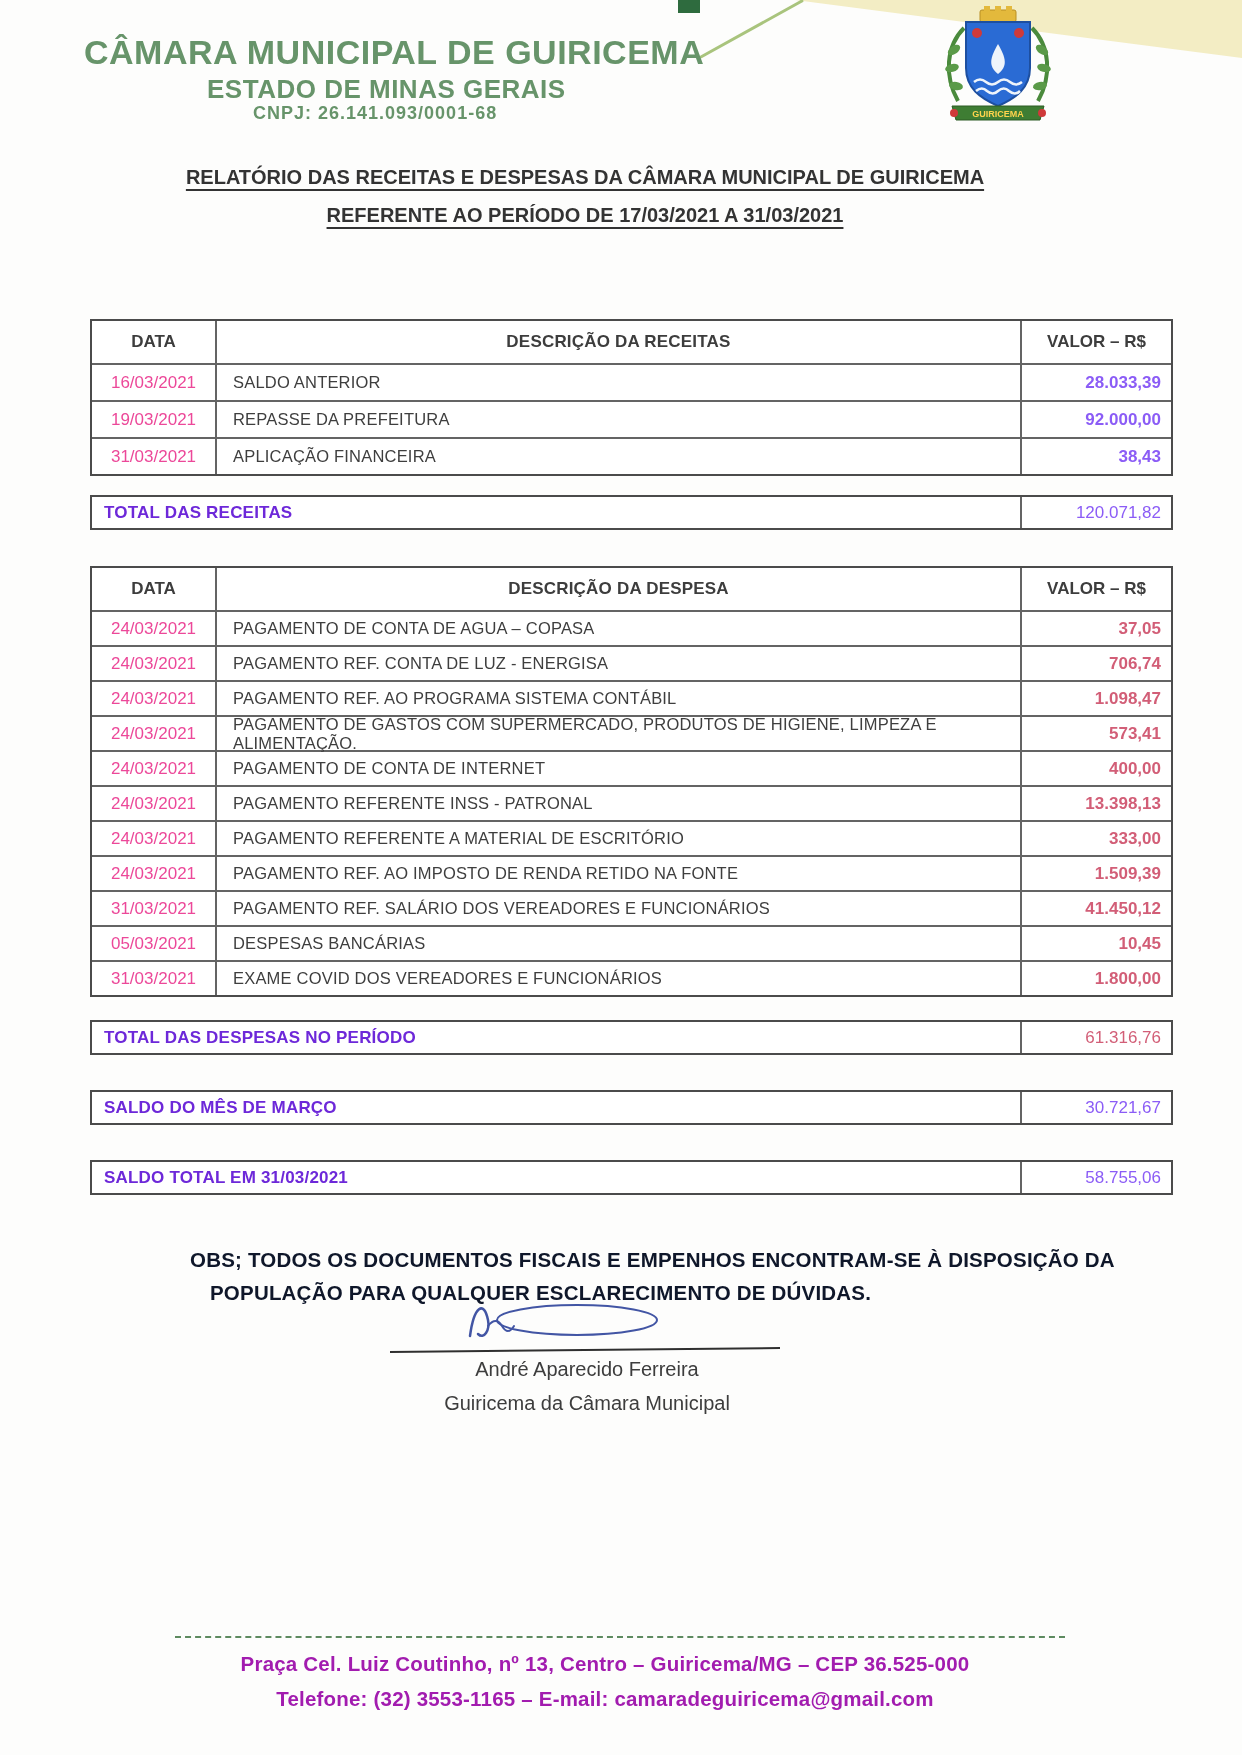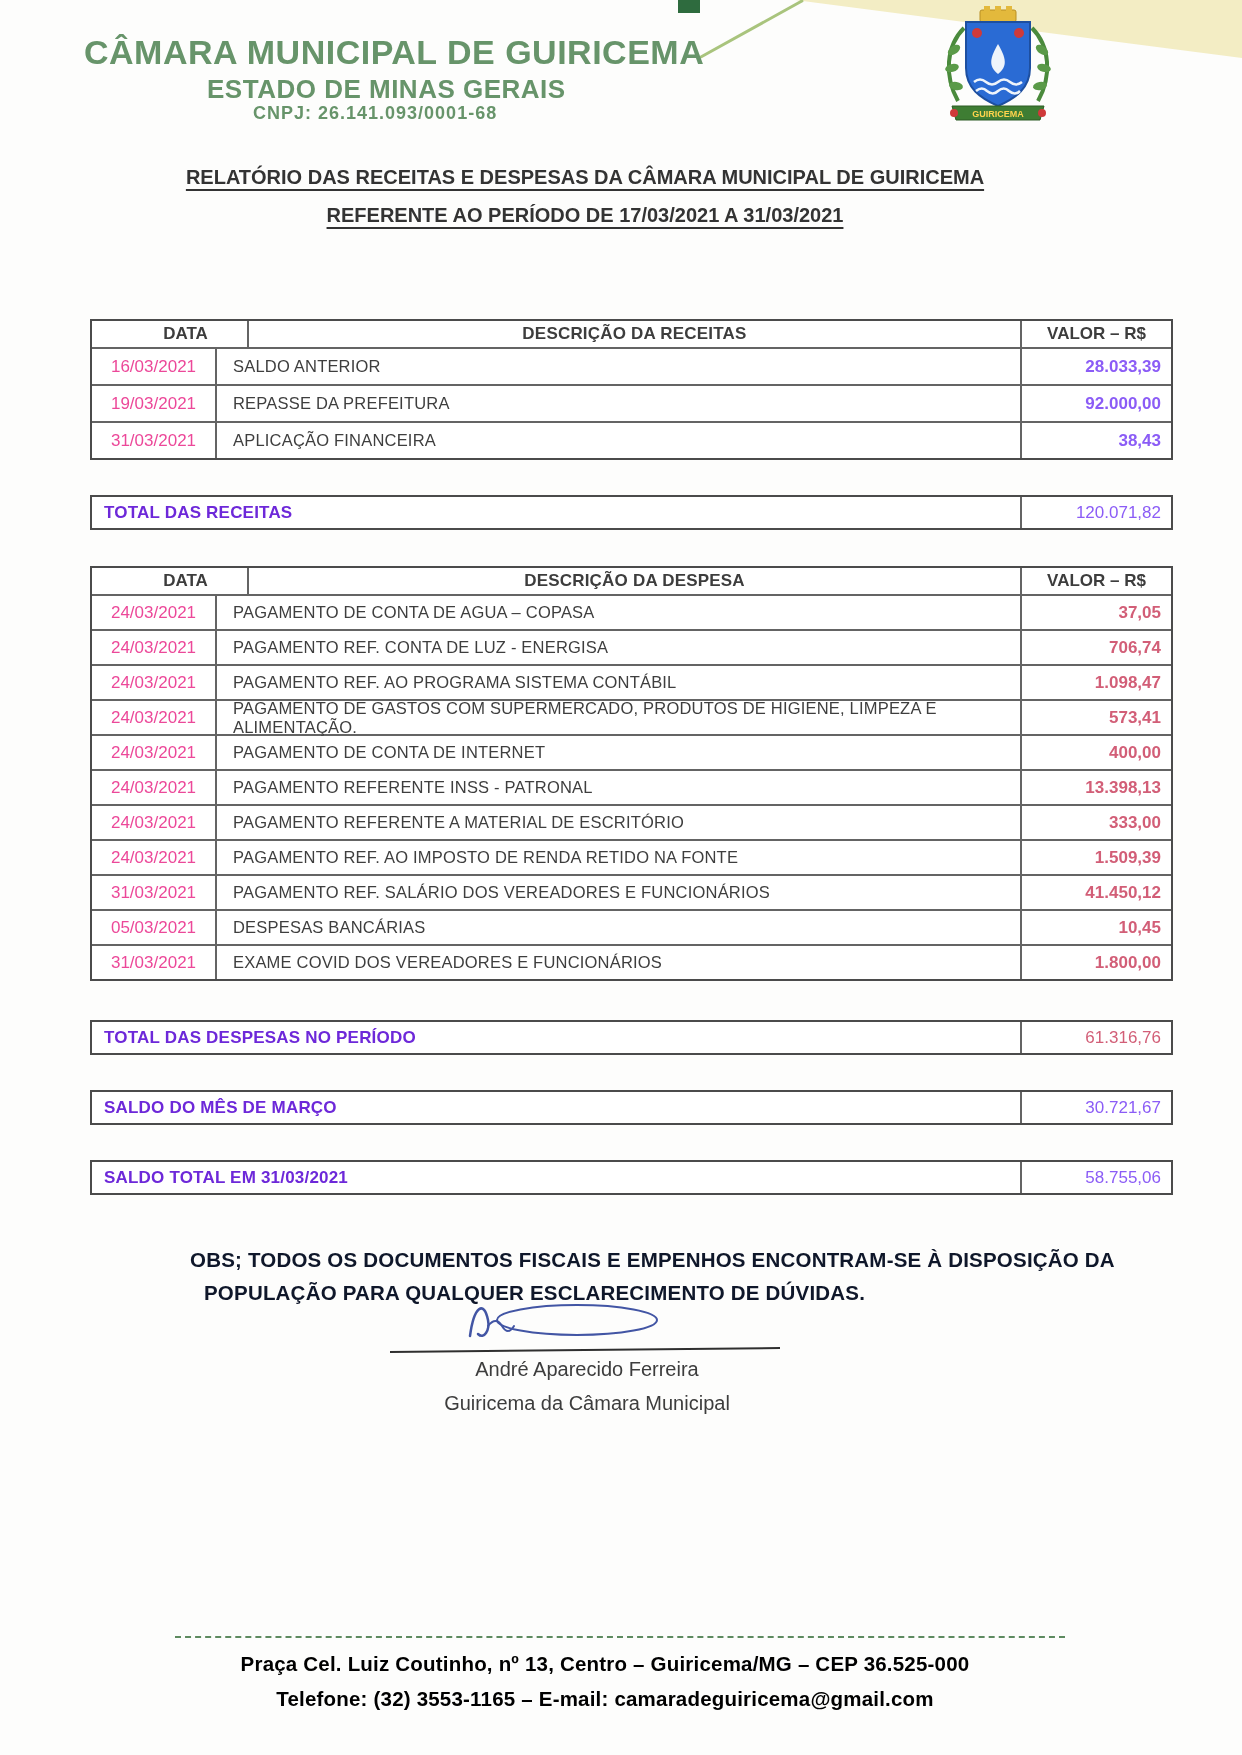--- a/index.html
+++ b/index.html
@@ -23,47 +23,47 @@
   
   .doc-title{position:absolute;left:0;width:1170px;text-align:center;font-size:20px;
     font-weight:bold;color:#333;text-decoration:underline;text-underline-offset:5px;
     text-decoration-thickness:2px;white-space:nowrap;}
   #title1{top:166px;}
   #title2{top:204px;}
   
   .tbl{position:absolute;left:90px;width:1083px;border:2px solid #4b4b4b;background:#fff;box-sizing:border-box;}
   .trow{display:flex;box-sizing:border-box;}
   .trow + .trow{border-top:2px solid #646464;}
-  .h34{height:26px;padding-left:32px;} .r37{height:37px;} .r35{height:35px;}
+  .h34{height:42px;} .r37{height:37px;} .r35{height:35px;}
   .c-date{width:125px;border-right:2px solid #646464;display:flex;align-items:center;
     justify-content:center;font-size:17px;color:#ec4899;box-sizing:border-box;}
   .c-desc{flex:1;border-right:2px solid #646464;display:flex;align-items:center;
     padding-left:16px;font-size:16.5px;color:#3e3e3e;box-sizing:border-box;letter-spacing:.2px;}
   .c-val{width:149px;display:flex;align-items:center;justify-content:flex-end;
     padding-right:10px;font-weight:bold;font-size:17px;box-sizing:border-box;}
   .th{font-weight:bold;color:#3d3d3d;justify-content:center !important;padding:0 !important;font-size:17px;}
   .dark{color:#8b5cf6;} .red{color:#d25e77;}
   
   .sumrow{position:absolute;left:90px;width:1083px;height:35px;border:2px solid #4b4b4b;
     background:#fff;display:flex;box-sizing:border-box;}
   .sum-label{width:930px;border-right:2px solid #646464;display:flex;align-items:center;
     padding-left:12px;font-weight:bold;font-size:17px;color:#6d28d9;box-sizing:border-box;letter-spacing:.2px;}
   .sum-val{flex:1;display:flex;align-items:center;justify-content:flex-end;
     padding-right:10px;font-weight:normal;font-size:17px;box-sizing:border-box;}
   
   #obs{position:absolute;left:190px;top:1243px;font-size:20.5px;font-weight:bold;
     color:#0f172a;line-height:33px;letter-spacing:.2px;}
-  #obs .l2{margin-left:14px;}
+  #obs .l2{margin-left:20px;}
   #sig-svg{position:absolute;left:382px;top:1286px;}
   .sig-text{position:absolute;left:382px;width:410px;text-align:center;font-size:20px;color:#3d3d3d;}
   #sig-name{top:1358px;}
   #sig-role{top:1392px;}
   #footer-rule{position:absolute;left:175px;top:1636px;width:890px;border-top:2px dashed #5d8a5f;}
   .footer-line{position:absolute;left:0;width:1210px;text-align:center;font-weight:bold;
-    color:#000000;font-size:20.5px;white-space:nowrap;letter-spacing:.2px;}
+    color:#a21caf;font-size:20.5px;white-space:nowrap;letter-spacing:.2px;}
   #footer1{top:1652px;}
   #footer2{top:1687px;}
 </style>
 </head>
 <body>
 
 <div id="page">
 
   <div id="top-tab"></div>
   <div id="corner-cream"></div>

